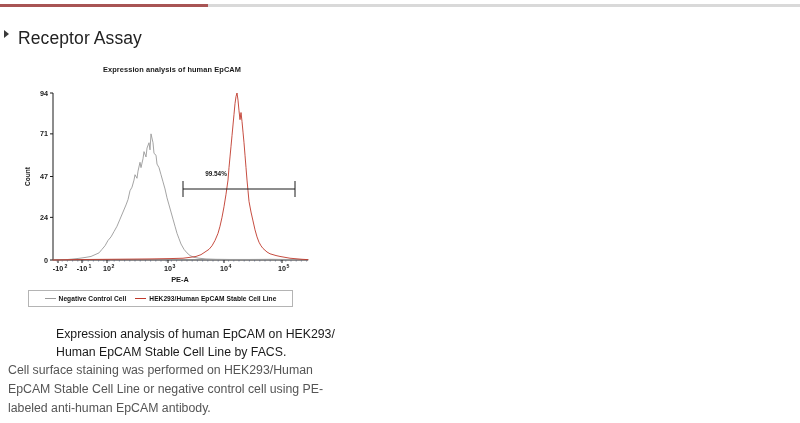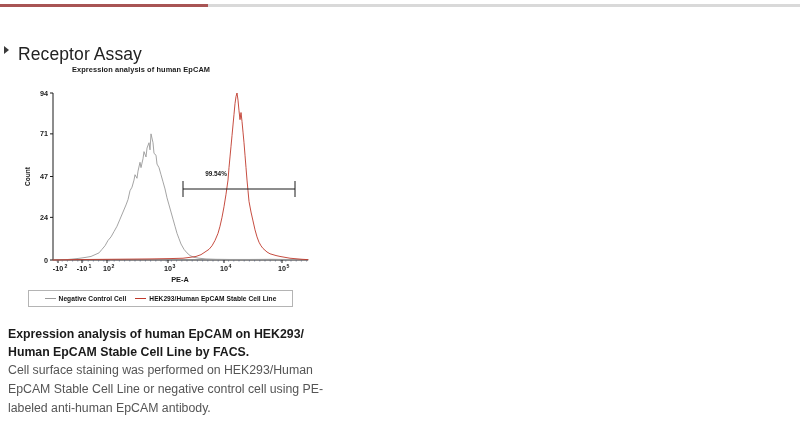--- a/index.html
+++ b/index.html
@@ -34,21 +34,20 @@
   }
 
   
   .section-heading {
     position: absolute;
     top: 28px;
     left: 4px;
     display: flex;
     align-items: flex-start;
     gap: 9px;
-    margin-top: 16px;
   }
   .bullet-arrow {
     width: 0;
     height: 0;
     border-left: 5px solid #3a3a3a;
     border-top: 4px solid transparent;
     border-bottom: 4px solid transparent;
     margin-top: 2px;
   }
   .section-heading-text {
@@ -63,21 +62,21 @@
     left: 20px;
     top: 62px;
     width: 290px;
     height: 250px;
   }
   .chart-title {
     position: absolute;
     left: 52px;
     top: 3px;
     width: 200px;
-    text-align: left;
+    text-align: center;
     font-size: 7.4px;
     font-weight: bold;
     color: #1a1a1a;
     letter-spacing: 0.1px;
   }
 
   .plot-svg {
     position: absolute;
     left: 0;
     top: 0;
@@ -119,23 +118,24 @@
 
   
   .caption {
     position: absolute;
     left: 8px;
     top: 326px;
     width: 330px;
   }
   .caption-title {
     font-size: 12.3px;
-    font-weight: bold;
+    font-weight: normal;
     color: #1a1a1a;
     line-height: 17.5px;
+    margin-left: 48px;
   }
   .caption-body {
     font-size: 12.3px;
     color: #555555;
     line-height: 19px;
   }
 </style>
 </head>
 <body>
 

